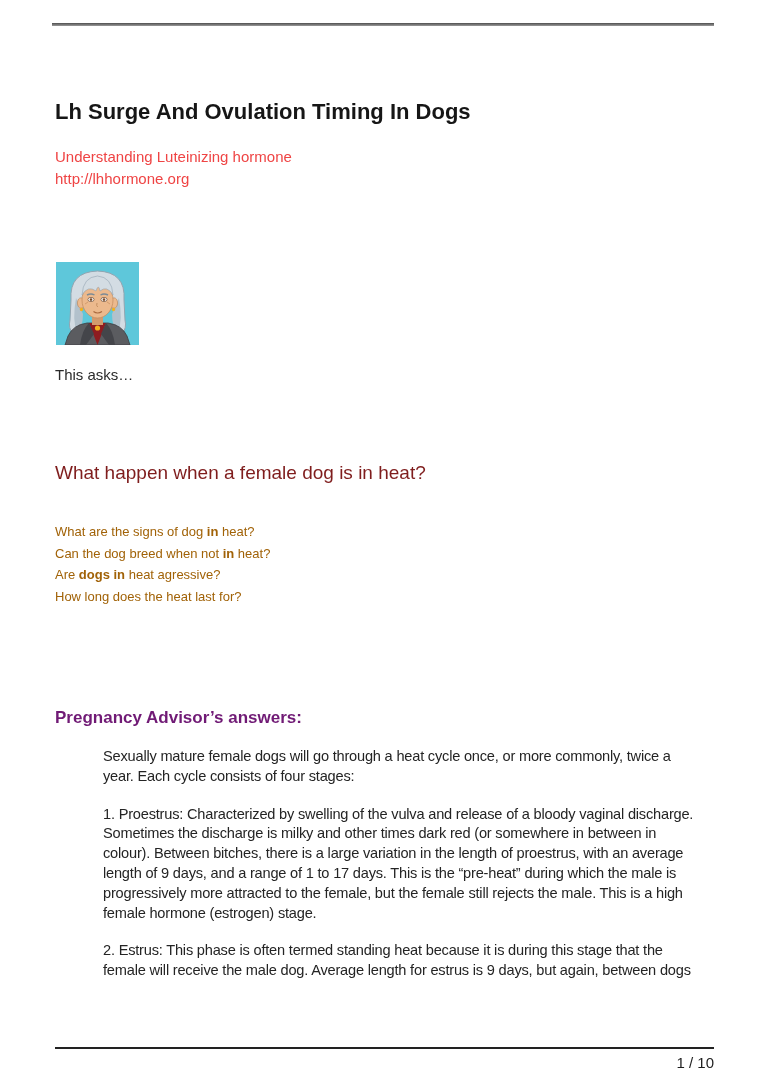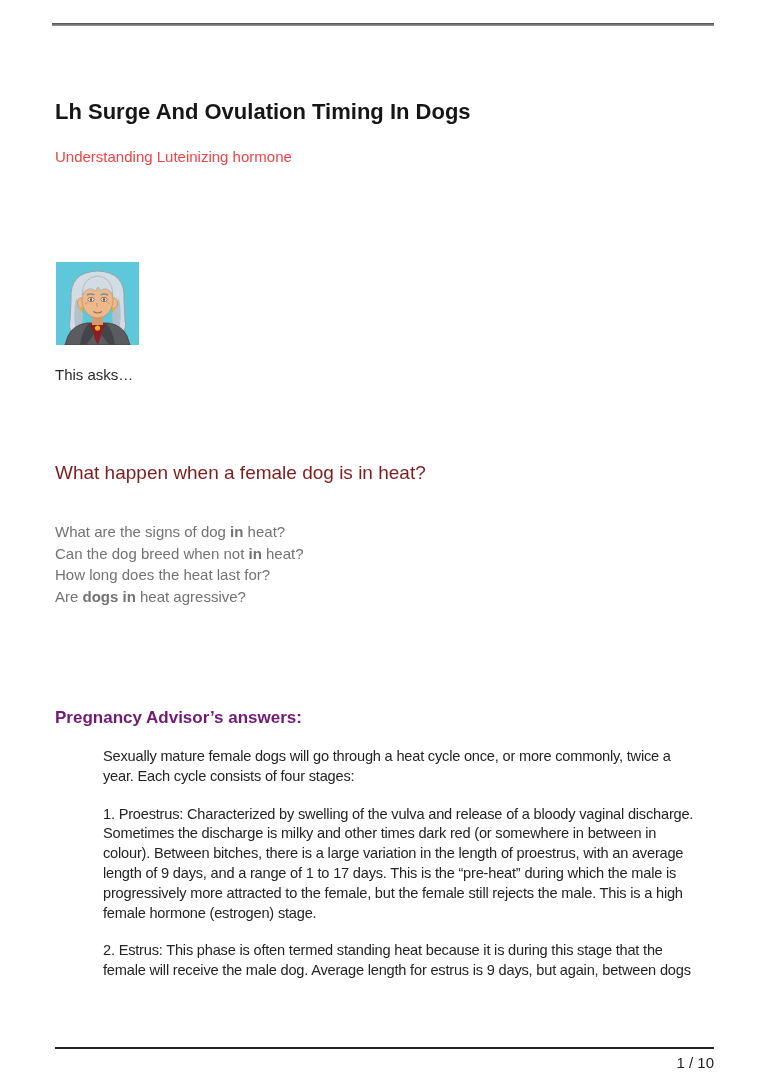--- a/index.html
+++ b/index.html
@@ -62,23 +62,23 @@
     top: 462px;
     margin: 0;
     font-size: 19px;
     font-weight: normal;
     color: #7f1d1d;
   }
   .question-lines {
     position: absolute;
     left: 55px;
     top: 521px;
-    font-size: 15px;
+    font-size: 13px;
     line-height: 21.5px;
-    color: #737373;
+    color: #a16207;
   }
   .question-lines .bold { font-weight: bold; }
   .answers-heading {
     position: absolute;
     left: 55px;
     top: 708px;
     margin: 0;
     font-size: 17px;
     font-weight: bold;
     color: #701a75;
@@ -120,20 +120,21 @@
 <body>
 
 <div class="page">
 
   <div class="top-rule"></div>
 
   <h1 class="doc-title">Lh Surge And Ovulation Timing In Dogs</h1>
 
   <div class="subtitle">
     <div>Understanding Luteinizing hormone</div>
+    <div>http://lhhormone.org</div>
   </div>
 
   <div class="avatar-box">
     <svg width="83" height="83" viewBox="0 0 83 83" xmlns="http://www.w3.org/2000/svg">
       <rect x="0" y="0" width="83" height="83" fill="#5ec7da"></rect>
 
       <path d="M15 38 Q13 10 41.5 9 Q70 10 68 38 L69 58 Q71 66 66 72 L60 72 L60 46 L23 46 L23 72 L17 72 Q12 66 14 58 Z" stroke="#93a5b1" stroke-width="1" fill="#d3dce3"></path>
 
       <path d="M20 36 Q16 58 21 70 Q27 66 27 52 Z" fill="#b2c1cc"></path>
       <path d="M63 36 Q67 58 62 70 Q56 66 56 52 Z" fill="#b2c1cc"></path>
@@ -175,22 +176,22 @@
     </svg>
   </div>
 
   <div class="asker">This asks…</div>
 
   <h2 class="question-heading">What happen when a female dog is in heat?</h2>
 
   <div class="question-lines">
       <div><span>What are the signs of dog </span><span class="bold">in</span><span> heat?</span></div>
       <div><span>Can the dog breed when not </span><span class="bold">in</span><span> heat?</span></div>
+      <div><span>Are </span><span class="bold">dogs in</span><span> heat agressive?</span></div>
       <div><span>How long does the heat last for?</span></div>
-      <div><span>Are </span><span class="bold">dogs in</span><span> heat agressive?</span></div>
     </div>
 
   <h3 class="answers-heading">Pregnancy Advisor’s answers:</h3>
 
   <div class="answers-body">
       <p>Sexually mature female dogs will go through a heat cycle once, or more commonly, twice a
 year. Each cycle consists of four stages:</p>
       <p>1. Proestrus: Characterized by swelling of the vulva and release of a bloody vaginal discharge.
 Sometimes the discharge is milky and other times dark red (or somewhere in between in
 colour). Between bitches, there is a large variation in the length of proestrus, with an average

